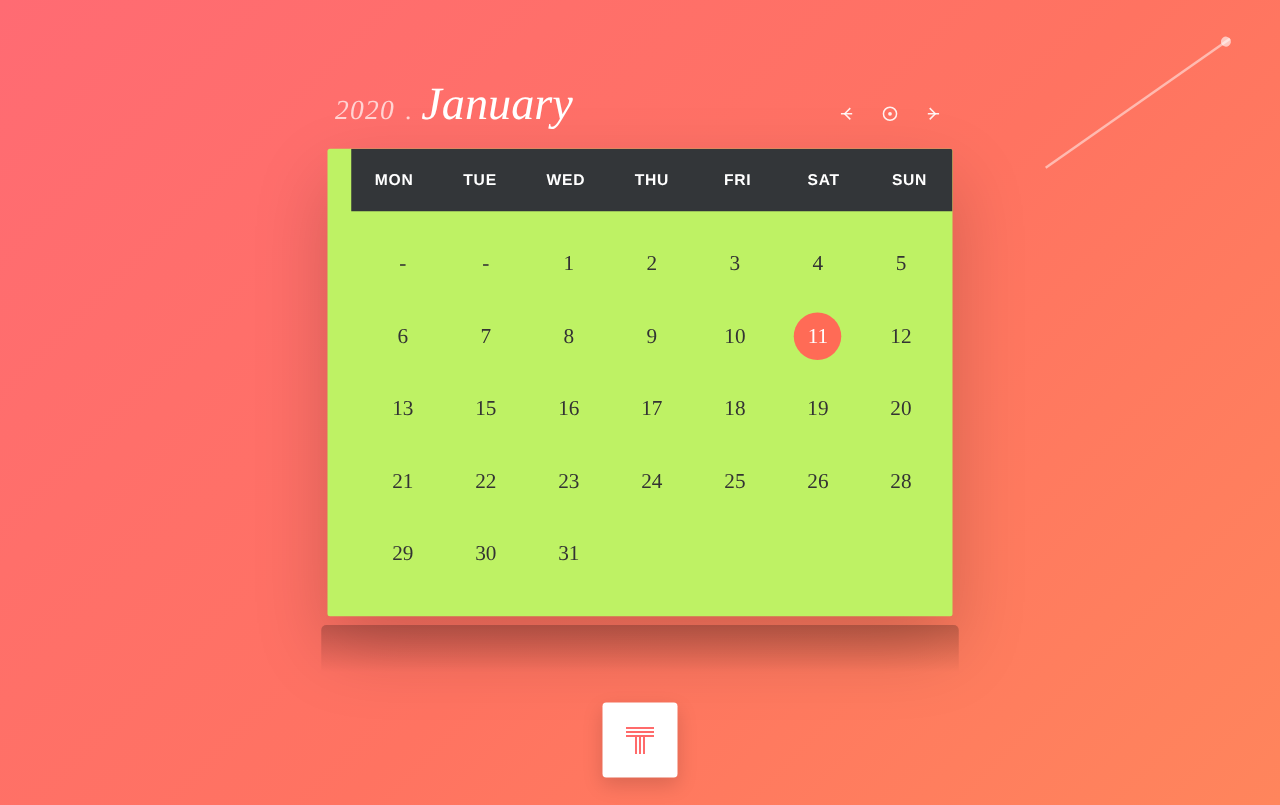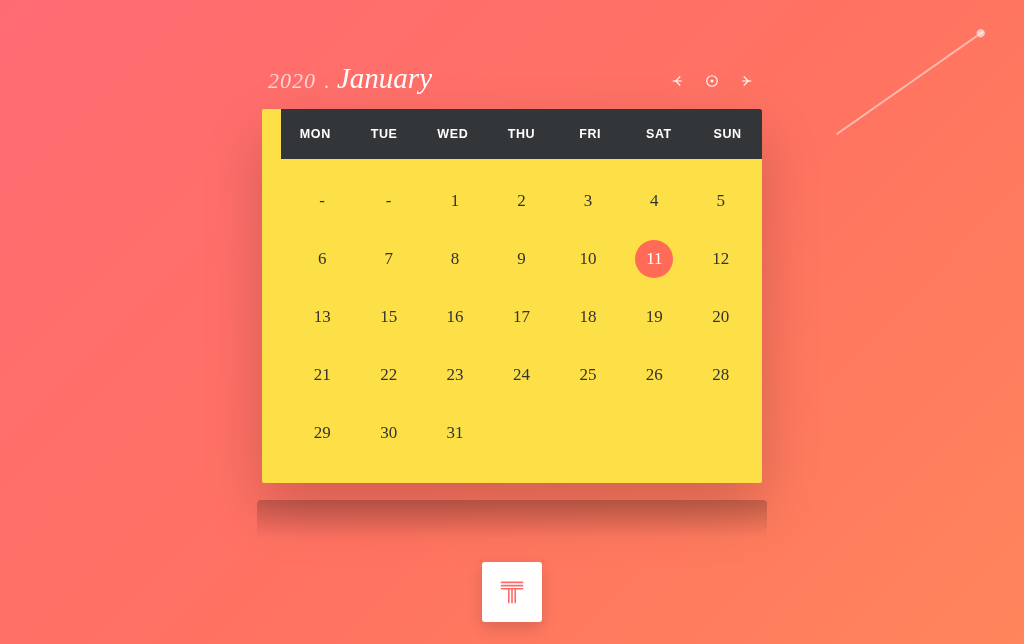--- a/index.html
+++ b/index.html
@@ -13,26 +13,26 @@
       top:30px; right:40px; transform:rotate(-35deg); transform-origin:right center; }
     .diag-line::after { content:''; position:absolute; right:0; top:-3px; width:8px; height:8px;
       background:rgba(255,255,255,.6); border-radius:50%; }
     .cal-wrap { position:absolute; left:50%; top:62px; transform:translateX(-50%); width:500px; }
     .cal-header { display:flex; justify-content:space-between; align-items:flex-end;
       padding:0 6px 14px; color:#fff; }
     .title-block { display:flex; align-items:baseline; gap:8px; }
     .year { font-family:'Brush Script MT',cursive; font-size:22px; color:rgba(255,255,255,.7);
       font-style:italic; letter-spacing:1px; }
     .dot { font-family:'Brush Script MT',cursive; font-size:20px; color:rgba(255,255,255,.7); }
-    .month { font-family:'Brush Script MT',cursive; font-size:29px; color:#fff; font-style:italic; }
+    .month { font-family:'Brush Script MT',cursive; font-size:37px; color:#fff; font-style:italic; }
     .nav { display:flex; align-items:center; gap:14px; padding-bottom:4px; }
     .nav-btn { width:20px; height:20px; cursor:pointer; display:flex;
       align-items:center; justify-content:center; color:#fff; }
     .nav-btn svg { width:18px; height:18px; stroke:rgba(255,255,255,.9); stroke-width:1.6; fill:none; }
-    .calendar { background:#fde047; border-radius:2px;
+    .calendar { background:#bef264; border-radius:2px;
       box-shadow:0 25px 60px rgba(0,0,0,.18); overflow:hidden;padding-left:19px; }
     .weekday-row { display:grid; grid-template-columns:repeat(7,1fr);
       background:#333639; color:#fff; }
     .weekday { text-align:center; padding:18px 0; font-size:12.5px; font-weight:600;
       letter-spacing:.6px; font-family:Arial,sans-serif; }
     .days-grid { display:grid; grid-template-columns:repeat(7,1fr);
       padding:22px 8px 30px; row-gap:18px; }
     .day { text-align:center; font-size:17px; color:#333; font-family:Georgia,serif;
       height:40px; display:flex; align-items:center; justify-content:center; cursor:pointer; }
     .day.empty { color:#333; cursor:default; }

